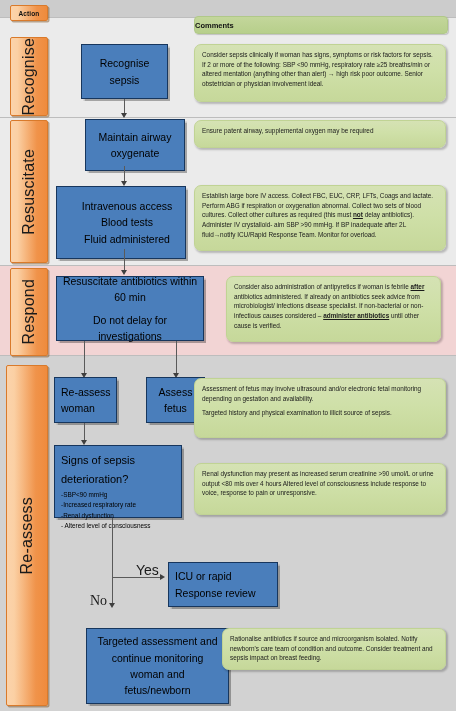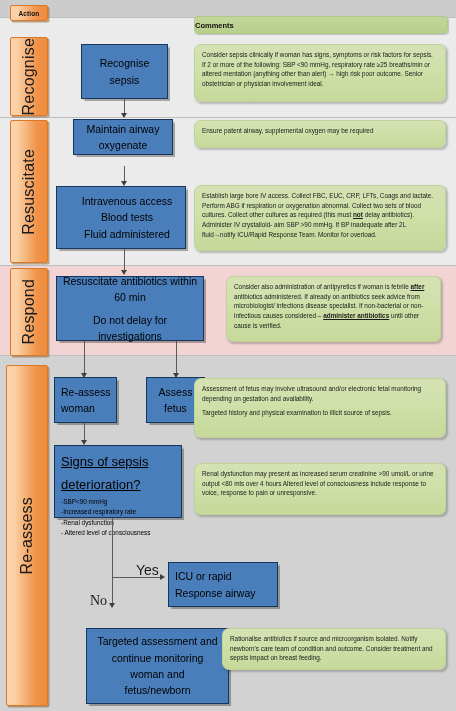--- a/index.html
+++ b/index.html
@@ -98,21 +98,21 @@
     align-items: flex-start;
     text-align: left;
     padding-left: 6px;
   }
   .pbox .l { display: block; }
   .pbox .bul {
     font-size: 6.4px;
     line-height: 1.65;
     text-align: left;
   }
-  .pbox .hd { font-size: 13px; line-height: 1.75; text-decoration: underline; }
+  .pbox .hd { font-size: 11px; line-height: 1.75; }
 
   
   .cbox {
     position: absolute;
     background: linear-gradient(to bottom, #d5e2b4 0%, #cfe0a8 45%, #c6d89a 100%);
     border: 1px solid #c0d394;
     border-radius: 7px;
     box-shadow: 1.5px 1.5px 2px rgba(0,0,0,0.22);
     box-sizing: border-box;
     padding: 5px 7px;
@@ -191,33 +191,33 @@
     <span class="l">sepsis</span>
   </div>
 
   <div class="conn vline" style="left:124px; top:99px; height:16px;"></div>
   <div class="arrow-down" style="left:120.8px; top:113px;"></div>
 
   <div class="cbox" style="left:194px; top:44px; width:252px; height:58px;">
     <p>Consider sepsis clinically if woman has signs, symptoms or risk factors for sepsis. If 2 or more of the following: SBP &lt;90 mmHg, respiratory rate ≥25 breaths/min or altered mentation (anything other than alert) → high risk poor outcome. Senior obstetrician or physician involvement ideal.</p>
   </div>
 
-  <div class="pbox" style="left:73px; top:119px; width:100px; height:36px;">
+  <div class="pbox" style="left:85px; top:119px; width:100px; height:52px;">
     <span class="l">Maintain airway</span>
     <span class="l">oxygenate</span>
   </div>
 
   <div class="conn vline" style="left:124px; top:166px; height:17px;"></div>
   <div class="arrow-down" style="left:120.8px; top:181px;"></div>
 
   <div class="cbox" style="left:194px; top:120px; width:252px; height:28px;">
     <p>Ensure patent airway, supplemental oxygen may be required</p>
   </div>
 
-  <div class="pbox" style="left:56px; top:186px; width:130px; height:63px;padding-left:16px;">
+  <div class="pbox" style="left:56px; top:186px; width:130px; height:73px;padding-left:16px;">
     <span class="l">Intravenous access</span>
     <span class="l">Blood tests</span>
     <span class="l">Fluid administered</span>
   </div>
 
   <div class="conn vline" style="left:124px; top:249px; height:23px;"></div>
   <div class="arrow-down" style="left:120.8px; top:270px;"></div>
 
   <div class="cbox" style="left:194px; top:185px; width:252px; height:66px;">
     <p><span>Establish large bore IV access. Collect FBC, EUC, CRP, LFTs, Coags and lactate. Perform ABG if respiration or oxygenation abnormal. Collect two sets of blood cultures. Collect other cultures as required (this must </span><u>not</u><span> delay antibiotics).</span></p>
@@ -273,21 +273,21 @@
   <div class="conn vline" style="left:112px; top:518px; height:87px;"></div>
   <div class="arrow-down" style="left:108.8px; top:603px;"></div>
   <div class="conn hline" style="left:112px; top:577px; width:50px;"></div>
   <div class="arrow-right" style="left:160px; top:573.5px;"></div>
 
   <span class="branch-label" style="left:136px; top:562px;">Yes</span>
   <span class="branch-label" style="left:90px; top:593px;font-family:Liberation Serif, serif;">No</span>
 
   <div class="pbox left-align" style="left:168px; top:562px; width:110px; height:45px;">
     <span class="l">ICU or rapid</span>
-    <span class="l">Response airway</span>
+    <span class="l">Response review</span>
   </div>
 
   <div class="pbox" style="left:54px; top:628px; width:143px; height:76px;margin-left:32px;">
     <span class="l">Targeted assessment and</span>
     <span class="l">continue monitoring</span>
     <span class="l">woman and</span>
     <span class="l">fetus/newborn</span>
   </div>
 
   <div class="cbox" style="left:222px; top:628px; width:224px; height:42px;">

